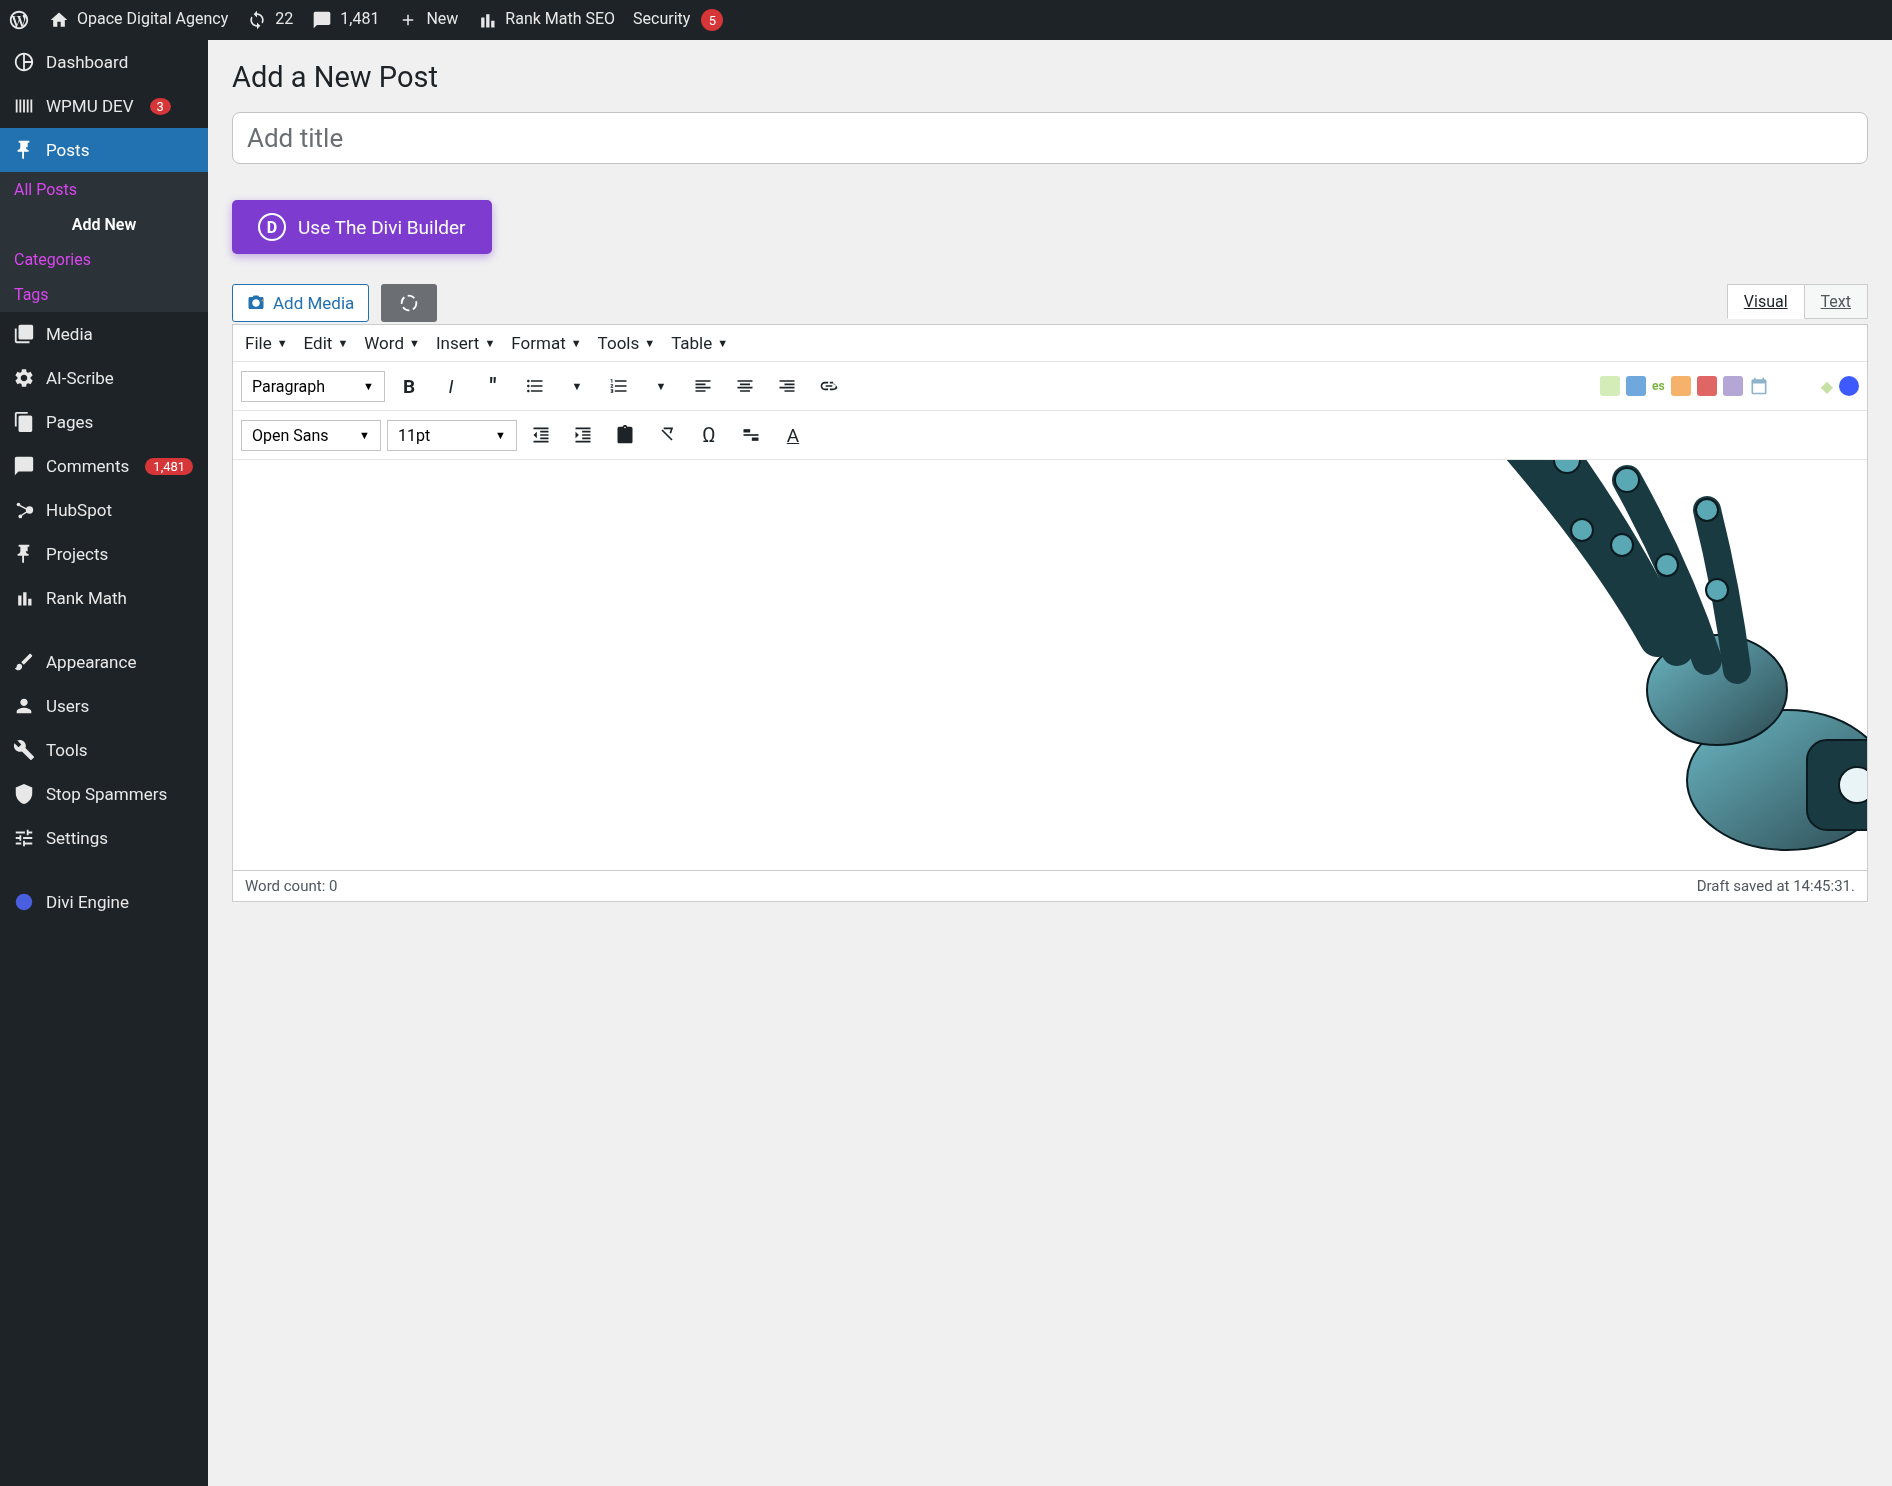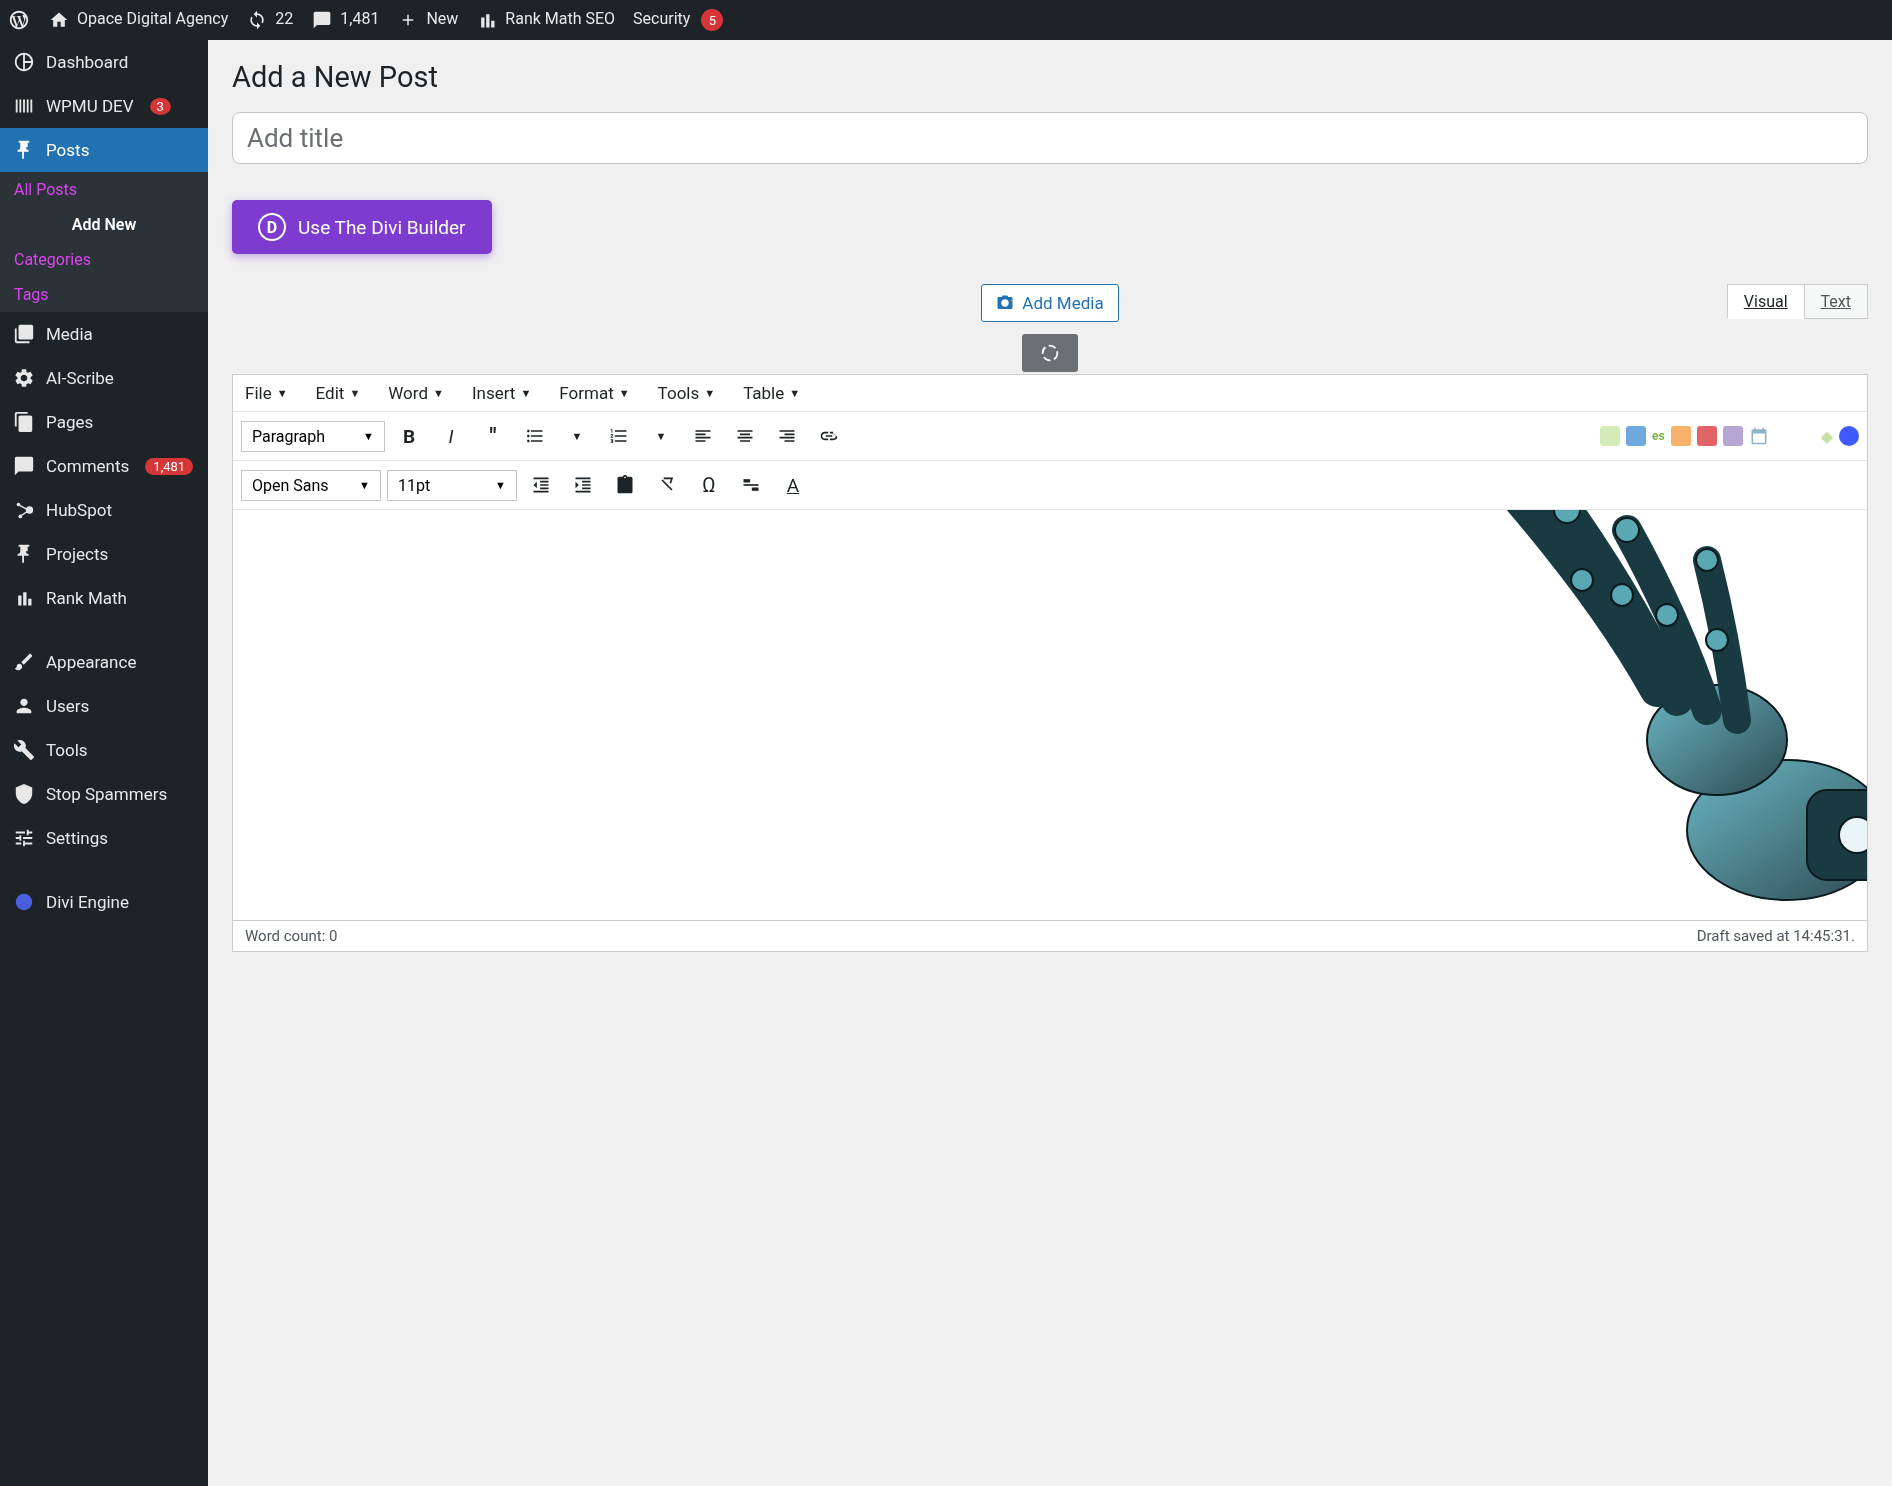--- a/index.html
+++ b/index.html
@@ -18,28 +18,28 @@
 .sub-item { padding: 8px 14px; font-size: 16px; color: #d946ef; cursor: pointer; }
 .sub-item.current { color: #fff; font-weight: 600; text-align: center; }
 .badge-red { background: #d63638; color: #fff; border-radius: 11px; padding: 1px 8px; font-size: 13px; margin-left: 6px; }
 .side-sep { height: 20px; }
 .main { flex: 1; padding: 20px 24px; overflow-y: auto; position: relative; }
 .page-title { font-size: 29px; font-weight: 400; color: #1d2327; margin-bottom: 18px; }
 .title-input { width: 100%; font-size: 26px; padding: 10px 14px; border: 1px solid #c3c4c7; border-radius: 8px; background: #fff; color: #555; margin-bottom: 36px; }
 .title-input::placeholder { color: #6b6f74; }
 .divi-btn { background: #7e3bd0; color: #fff; border: none; padding: 13px 26px; font-size: 19px; border-radius: 5px; display: flex; align-items: center; gap: 12px; cursor: pointer; box-shadow: 0 3px 8px rgba(126,59,208,0.4); margin-bottom: 30px; }
 .divi-btn .d-circle { border: 2.5px solid #fff; border-radius: 50%; width: 28px; height: 28px; display: flex; align-items: center; justify-content: center; font-weight: bold; font-size: 16px; }
-.media-row { display: flex; align-items: center; gap: 12px; margin-bottom: 2px; position: relative; flex-direction: column; }
+.media-row { display: flex; align-items: center; gap: 12px; margin-bottom: 2px; position: relative; }
 .add-media-btn { background: #fff; border: 1px solid #2271b1; color: #2271b1; padding: 8px 14px; font-size: 17px; border-radius: 3px; cursor: pointer; display: flex; align-items: center; gap: 8px; }
 .gray-btn { background: #6b6f74; border: none; width: 56px; height: 38px; border-radius: 3px; cursor: pointer; display: flex; align-items: center; justify-content: center; color: #fff; }
 .tabs-right { position: absolute; right: 0; top: 0; display: flex; }
 .ed-tab { border: 1px solid #ccc; background: #f6f7f7; padding: 7px 16px; font-size: 16px; cursor: pointer; color: #50575e; margin-left: -1px; text-decoration: underline; }
 .ed-tab.active { background: #fff; border-bottom-color: #fff; color: #1d2327; }
 .editor-box { border: 1px solid #ccc; background: #fff; }
-.menubar { display: flex; gap: 28px; padding: 8px 12px; font-size: 17px; color: #1d2327; border-bottom: 1px solid #e5e5e5; }
+.menubar { display: flex; gap: 16px; padding: 8px 12px; font-size: 17px; color: #1d2327; border-bottom: 1px solid #e5e5e5; }
 .menu-it { display: flex; align-items: center; gap: 5px; cursor: pointer; }
 .menu-it .caret { font-size: 11px; }
 .tb-row { display: flex; align-items: center; gap: 6px; padding: 6px 8px; border-bottom: 1px solid #e5e5e5; flex-wrap: wrap; }
 .select-box { border: 1px solid #c3c4c7; background: #fff; padding: 5px 10px; font-size: 16px; display: flex; align-items: center; justify-content: space-between; cursor: pointer; }
 .fmt-btn { width: 36px; height: 36px; display: flex; align-items: center; justify-content: center; cursor: pointer; font-size: 19px; color: #1d2327; border-radius: 2px; }
 .color-sq { width: 20px; height: 20px; border-radius: 3px; display: inline-block; }
 .editor-content { height: 410px; background: #fff; position: relative; overflow: hidden; }
 .robot-hand { position: absolute; right: -40px; top: -60px; width: 480px; height: 500px; }
 .statusbar { border-top: 1px solid #ccc; padding: 6px 12px; display: flex; justify-content: space-between; font-size: 15px; color: #50575e; }
 svg { display: block; }

